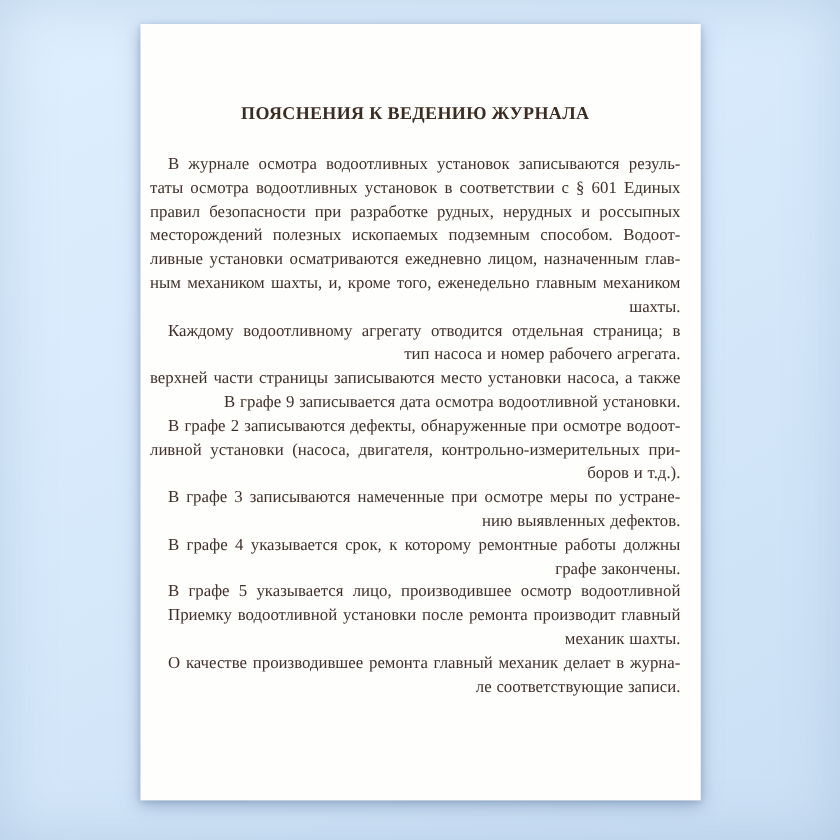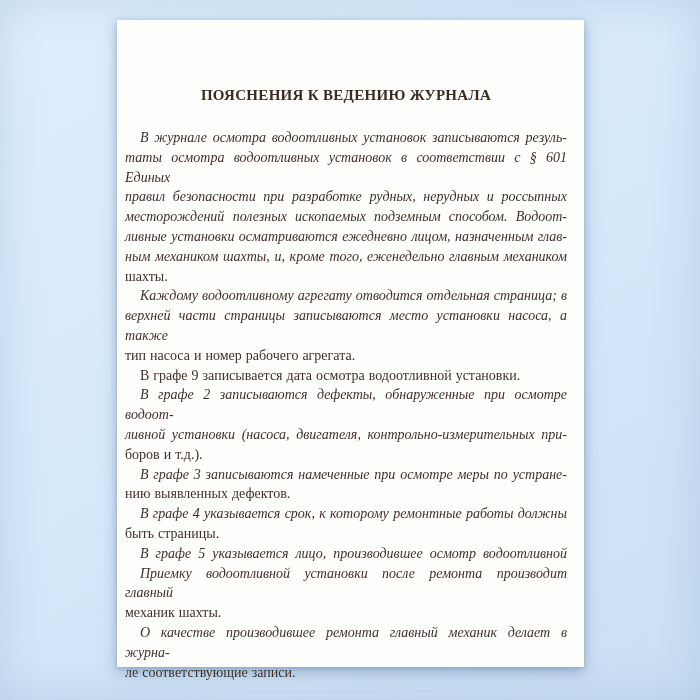--- a/index.html
+++ b/index.html
@@ -38,27 +38,26 @@
   }
   .doc-body {
     font-size: 14px;
     line-height: 19.8px;
     color: #41302a;
   }
   .para {
     margin: 0;
   }
   .line {
-    text-align: left;
+    text-align: right;
     word-spacing: 0.5px;
   }
   .line.just {
     text-align: justify;
     text-align-last: justify;
-    font-style: italic;
   }
   .line.first {
     text-indent: 15px;
   }
 </style>
 </head>
 <body>
 
 <div class="stage">
   <div class="sheet">
@@ -68,38 +67,38 @@
           <div class="line first just">В журнале осмотра водоотливных установок записываются резуль-</div>
           <div class="line just">таты осмотра водоотливных установок в соответствии с § 601 Единых</div>
           <div class="line just">правил безопасности при разработке рудных, нерудных и россыпных</div>
           <div class="line just">месторождений полезных ископаемых подземным способом. Водоот-</div>
           <div class="line just">ливные установки осматриваются ежедневно лицом, назначенным глав-</div>
           <div class="line just">ным механиком шахты, и, кроме того, еженедельно главным механиком</div>
           <div class="line">шахты.</div>
         </div>
         <div class="para">
           <div class="line first just">Каждому водоотливному агрегату отводится отдельная страница; в</div>
+          <div class="line">тип насоса и номер рабочего агрегата.</div>
           <div class="line just">верхней части страницы записываются место установки насоса, а также</div>
-          <div class="line">тип насоса и номер рабочего агрегата.</div>
         </div>
         <div class="para">
           <div class="line first">В графе 9 записывается дата осмотра водоотливной установки.</div>
         </div>
         <div class="para">
           <div class="line first just">В графе 2 записываются дефекты, обнаруженные при осмотре водоот-</div>
           <div class="line just">ливной установки (насоса, двигателя, контрольно-измерительных при-</div>
           <div class="line">боров и т.д.).</div>
         </div>
         <div class="para">
           <div class="line first just">В графе 3 записываются намеченные при осмотре меры по устране-</div>
           <div class="line">нию выявленных дефектов.</div>
         </div>
         <div class="para">
           <div class="line first just">В графе 4 указывается срок, к которому ремонтные работы должны</div>
-          <div class="line">быть страницы.</div>
+          <div class="line">графе закончены.</div>
         </div>
         <div class="para">
           <div class="line first just">В графе 5 указывается лицо, производившее осмотр водоотливной</div>
         </div>
         <div class="para">
           <div class="line first just">Приемку водоотливной установки после ремонта производит главный</div>
           <div class="line">механик шахты.</div>
         </div>
         <div class="para">
           <div class="line first just">О качестве производившее ремонта главный механик делает в журна-</div>

